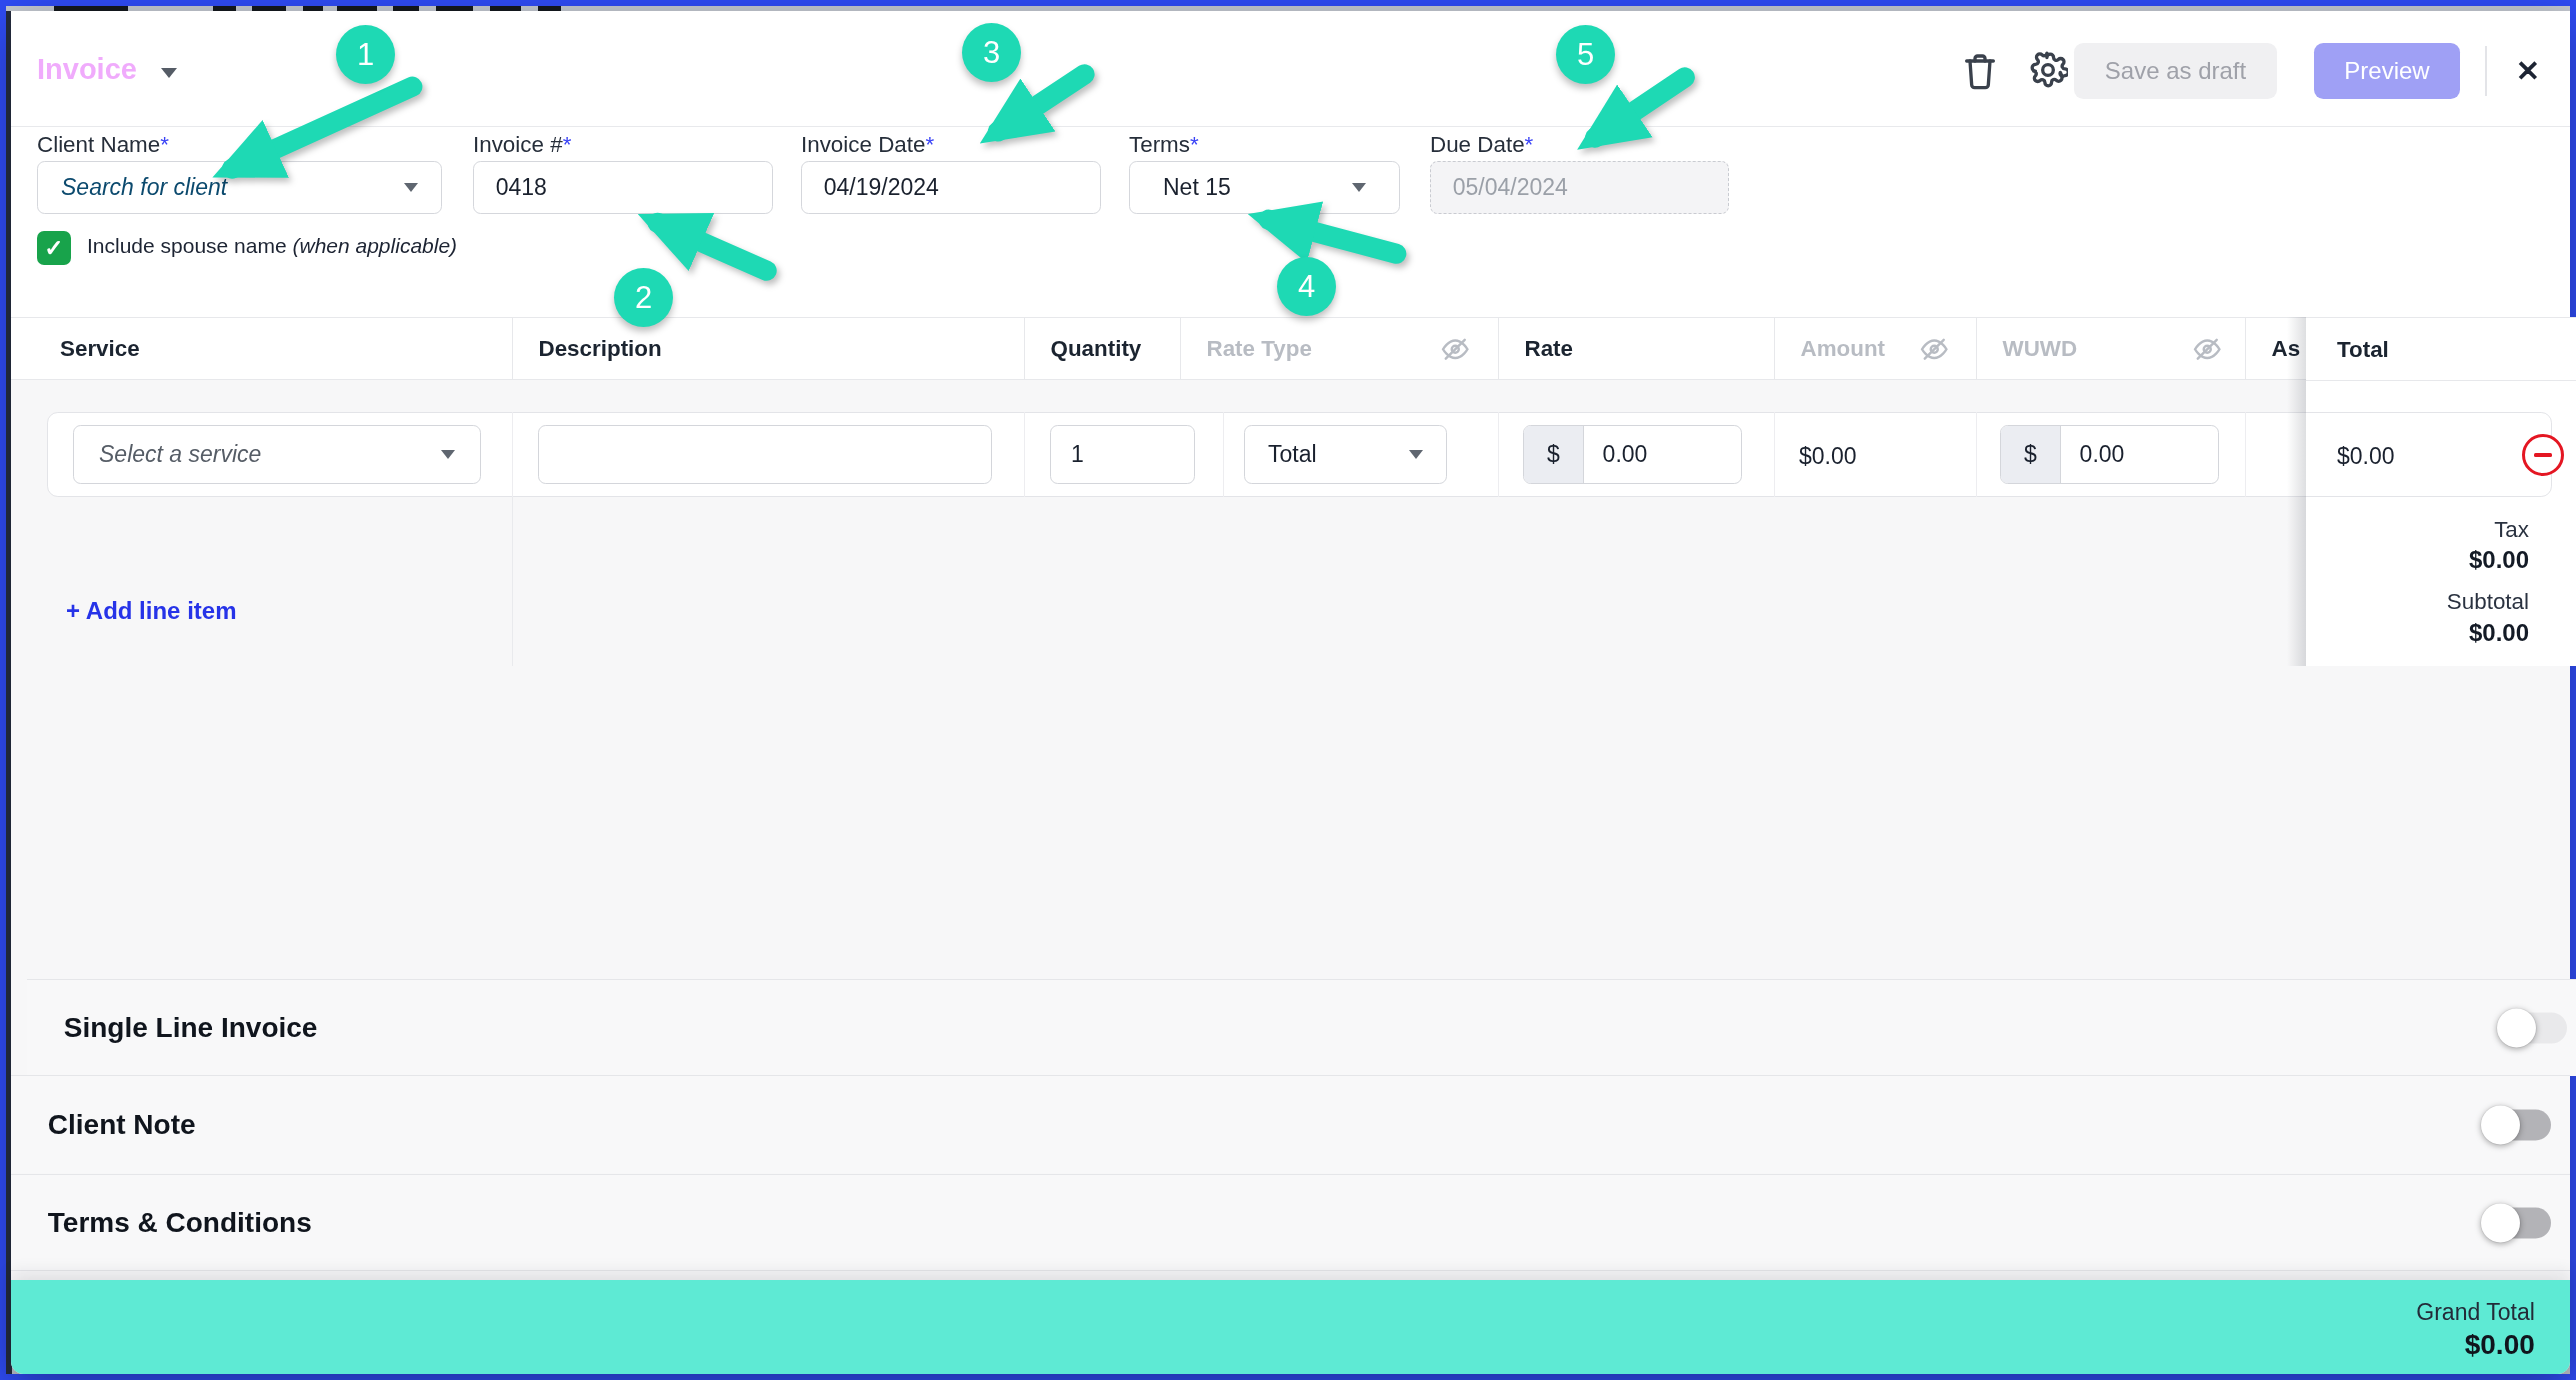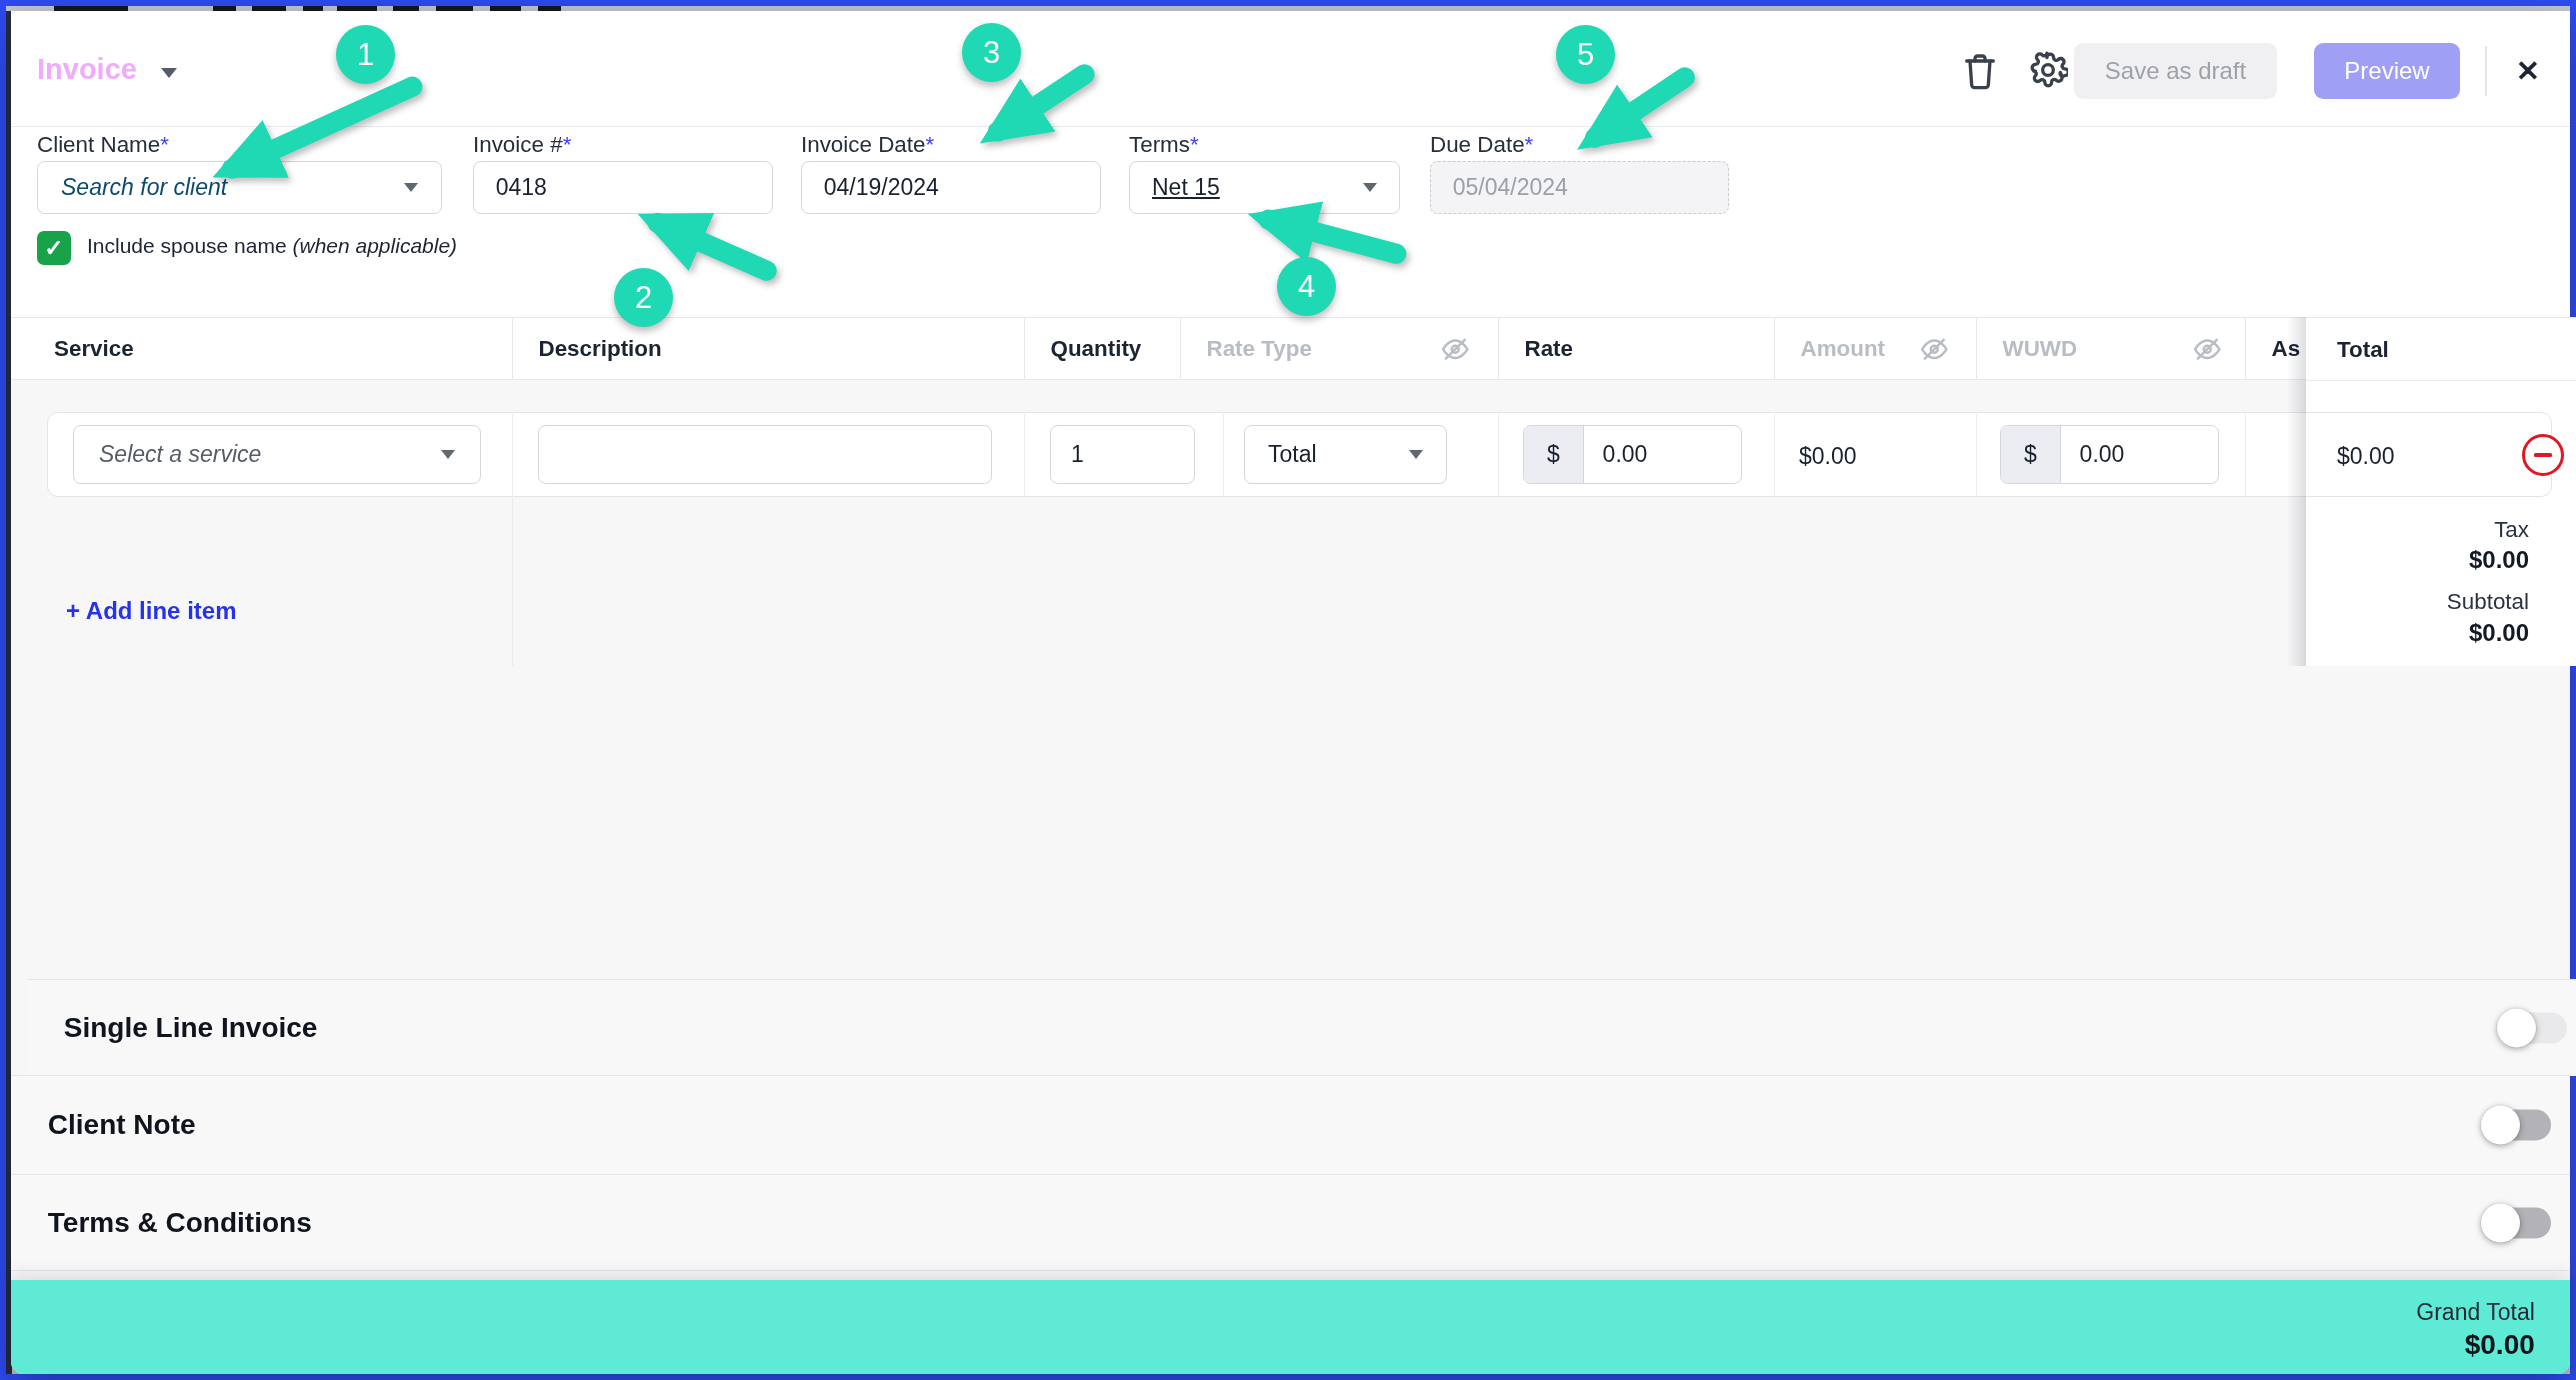--- a/index.html
+++ b/index.html
@@ -177,34 +177,34 @@
   <div class="f-box" style="left:37px;width:405px;padding:0 23px;">
     <span class="ph">Search for client</span>
     <span class="caret"></span>
   </div>
   <div class="f-box" style="left:473px;width:300px;padding:0 21.7px;">
     <span>0418</span>
   </div>
   <div class="f-box" style="left:801px;width:300px;padding:0 21.7px;">
     <span>04/19/2024</span>
   </div>
-  <div class="f-box" style="left:1129px;width:271px;padding:0 22px;text-decoration:underline;">
+  <div class="f-box" style="left:1129px;width:271px;padding:0 33px;">
     <span>Net 15</span>
     <span class="caret"></span>
   </div>
   <div class="f-box disabled-box" style="left:1430px;width:299px;padding:0 21.7px;">
     <span>05/04/2024</span>
   </div>
 
   <div class="chk">✓</div>
   <div class="chk-label">
     <span>Include spouse name</span> <span class="note">(when applicable)</span>
   </div>
 
-  <div class="th first" style="left:17px;width:501px;">Service</div>
+  <div class="th first" style="left:23px;width:501px;">Service</div>
   <div class="th" style="left:512px;width:512px;">Description</div>
   <div class="th" style="left:1024px;width:199px;">Quantity</div>
   <div class="th muted" style="left:1180px;width:275px;">Rate Type</div>
   <div class="eye" style="left:1439px;">
     <svg class="icon" viewBox="0 0 24 24" fill="none" stroke="currentColor" stroke-width="1.8" stroke-linecap="round">
       <path d="M3 12s3.6-6.5 9-6.5S21 12 21 12s-3.6 6.5-9 6.5S3 12 3 12z"></path>
         <circle cx="12" cy="12" r="2.6"></circle>
         <path d="M5 19 19 5"></path>
     </svg>
   </div>

